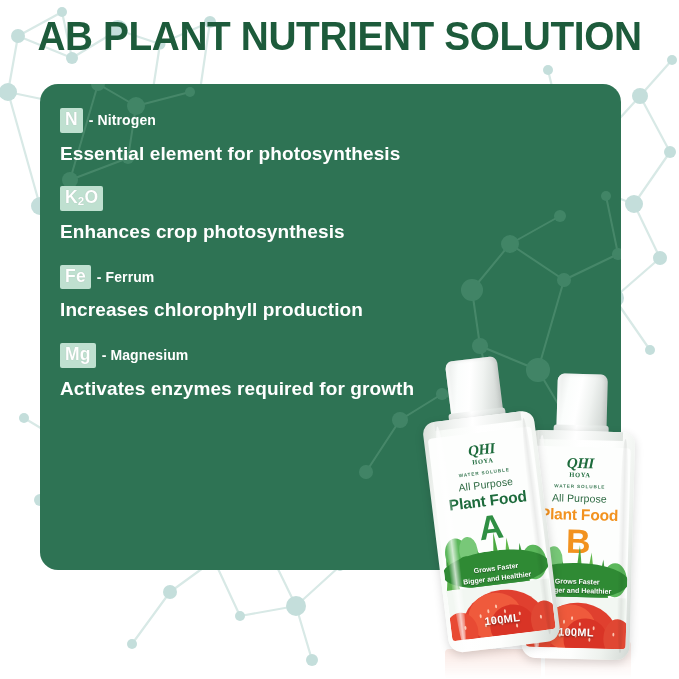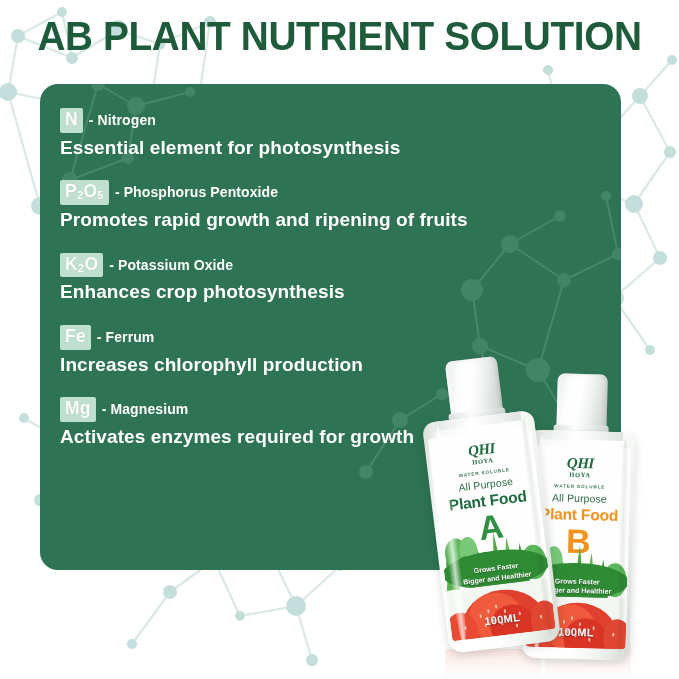--- a/index.html
+++ b/index.html
@@ -121,21 +121,21 @@
     font-weight: bold;
     font-size: 14px;
     margin-left: 6px;
     letter-spacing: 0.1px;
   }
 
   .nutrient-desc {
     color: #ffffff;
     font-weight: bold;
     font-size: 19px;
-    margin-top: 4px;
+    margin-top: 10px;
     letter-spacing: 0.1px;
     line-height: 1.15;
     white-space: nowrap;
     position: relative;
     z-index: 2;
   }
 
   
   .bottles {
     position: absolute;
@@ -500,32 +500,24 @@
 
       <div class="nutrient">
         <div class="nutrient-head">
           <span class="chip">N</span>
           <span class="chip-name">- Nitrogen</span>
         </div>
         <div class="nutrient-desc">Essential element for photosynthesis</div>
       </div>
 
 
-      <div class="nutrient">
-        <div class="nutrient-head">
-          <span class="chip">P<sub>2</sub>O<sub>5</sub></span>
-          <span class="chip-name">- Phosphorus Pentoxide</span>
-        </div>
-        <div class="nutrient-desc">Promotes rapid growth and ripening of fruits</div>
-      </div>
 
       <div class="nutrient">
         <div class="nutrient-head">
           <span class="chip">K<sub>2</sub>O</span>
-          <span class="chip-name">- Potassium Oxide</span>
         </div>
         <div class="nutrient-desc">Enhances crop photosynthesis</div>
       </div>
 
       <div class="nutrient">
         <div class="nutrient-head">
           <span class="chip">Fe</span>
           <span class="chip-name">- Ferrum</span>
         </div>
         <div class="nutrient-desc">Increases chlorophyll production</div>

